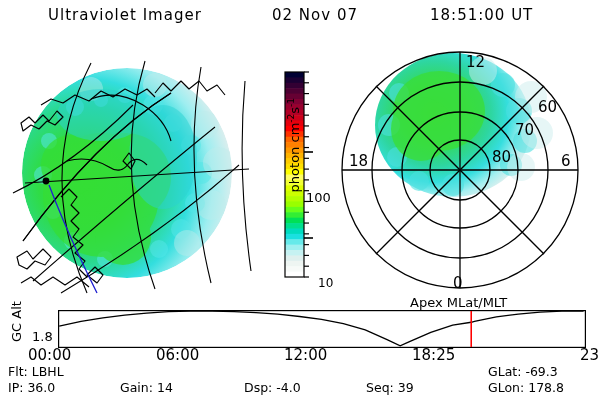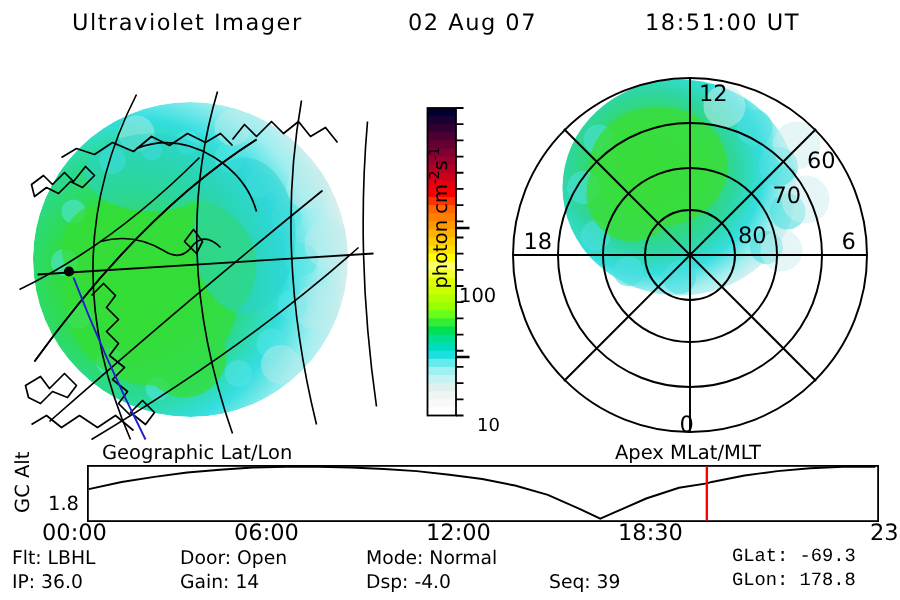--- a/index.html
+++ b/index.html
@@ -58,30 +58,30 @@
 
   
   #footer{left:0;top:364px;width:600px;height:34px;}
   #footer span{position:absolute;font-size:12.5px;white-space:nowrap;text-align:right;}
   .frow1{top:0px;}
   .frow2{top:16px;}
   .fc0{left:8px;}
   .fc1{left:120px;}
   .fc2{left:244px;}
   .fc3{left:366px;}
-  .fc4{left:488px;font-family:Liberation Mono, monospace;}
+  .fc4{left:488px;}
 </style>
 </head>
 <body>
 
 <div id="root">
 
   <div id="header" class="abs">
     <span id="hdr-title">Ultraviolet Imager</span>
-    <span id="hdr-date">02 Aug 07</span>
+    <span id="hdr-date">02 Nov 07</span>
     <span id="hdr-time">18:51:00 UT</span>
   </div>
 
   <div id="geo-panel" class="abs">
     <svg width="250" height="250" viewBox="0 0 250 250">
       <defs>
         <clipPath id="diskClip">
           <circle cx="122" cy="128" r="105"></circle>
         </clipPath>
         <radialGradient id="auroraGrad" cx="30%" cy="55%" r="78%">
@@ -314,44 +314,41 @@
       <text x="118" y="243" font-size="15" font-family="DejaVu Sans, sans-serif" fill="#000000">0</text>
       <text x="14" y="121" font-size="15" font-family="DejaVu Sans, sans-serif" fill="#000000">18</text>
 
       <text x="203" y="67" font-size="15" font-family="DejaVu Sans, sans-serif" fill="#000000">60</text>
       <text x="180" y="90" font-size="15" font-family="DejaVu Sans, sans-serif" fill="#000000">70</text>
       <text x="157" y="117" font-size="15" font-family="DejaVu Sans, sans-serif" fill="#000000">80</text>
     </svg>
   </div>
 
   <div id="orbit-panel" class="abs">
-    <span class="orb-txt" id="orb-cap-left">Geographic Lat/Lon</span>
     <span class="orb-txt" id="orb-cap-right">Apex MLat/MLT</span>
 
     <span class="orb-txt" id="orb-ylabel">GC Alt</span>
     <span class="orb-txt" id="orb-y-hi">9.0</span>
     <span class="orb-txt" id="orb-y-lo">1.8</span>
 
     <svg class="abs" style="left:58px;top:14px;" width="528" height="38" viewBox="0 0 528 38" preserveAspectRatio="none">
       <rect x="0.6" y="0.6" width="526.8" height="36.8" fill="#ffffff" stroke="#000000" stroke-width="1.2"></rect>
       <polyline id="orbit-curve" fill="none" stroke="#000000" stroke-width="1.3" points="1.20,16.10 23.06,11.29 44.92,7.93 66.78,5.04 88.63,3.12 110.49,1.68 132.35,1.20 154.21,1.20 176.07,1.68 197.93,2.64 219.78,4.08 241.64,6.49 263.50,9.37 285.36,13.69 307.22,19.94 329.07,29.55 342.19,35.80 350.93,31.96 372.79,22.34 394.65,15.14 413.23,12.25 416.51,11.29 438.37,6.97 460.23,4.08 482.08,2.16 503.94,1.20 525.58,1.20"></polyline>
       <line id="orbit-cursor" x1="413.23" y1="1" x2="413.23" y2="37" stroke="#ff0000" stroke-width="1.6"></line>
     </svg>
 
     <span class="orb-tick" style="left:28px;">00:00</span>
     <span class="orb-tick" style="left:156px;">06:00</span>
     <span class="orb-tick" style="left:284px;">12:00</span>
-    <span class="orb-tick" style="left:412px;">18:30</span>
+    <span class="orb-tick" style="left:412px;">18:25</span>
     <span class="orb-tick" style="left:536px;margin-left:44px;">23:59</span>
   </div>
 
   <div id="footer" class="abs">
     <span class="frow1 fc0">Flt: LBHL</span>
-    <span class="frow1 fc1">Door: Open</span>
-    <span class="frow1 fc2">Mode: Normal</span>
     <span class="frow1 fc4">GLat: -69.3</span>
 
     <span class="frow2 fc0">IP: 36.0</span>
     <span class="frow2 fc1">Gain: 14</span>
     <span class="frow2 fc2">Dsp:   -4.0</span>
     <span class="frow2 fc3">Seq: 39</span>
     <span class="frow2 fc4">GLon: 178.8</span>
   </div>
 
 </div>

